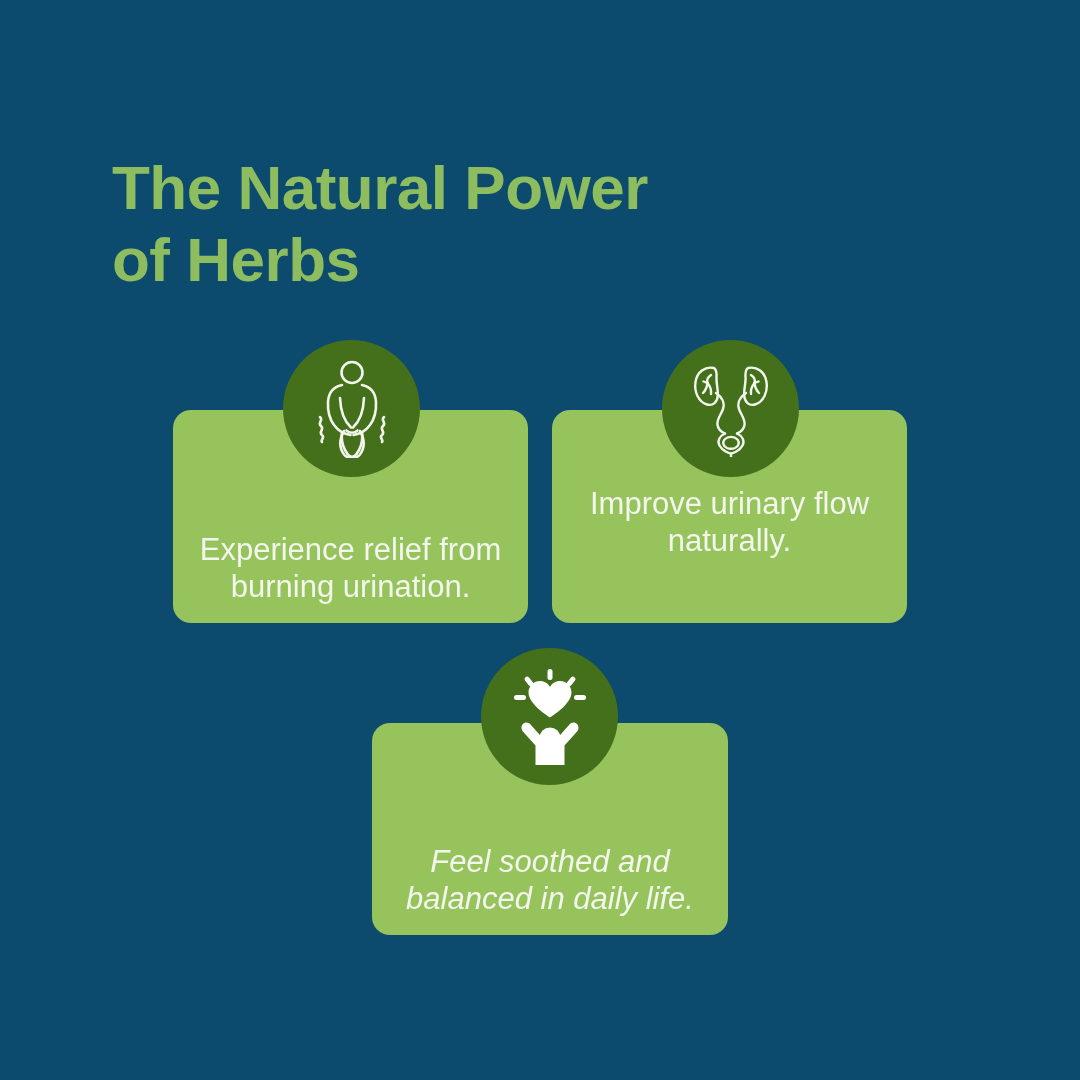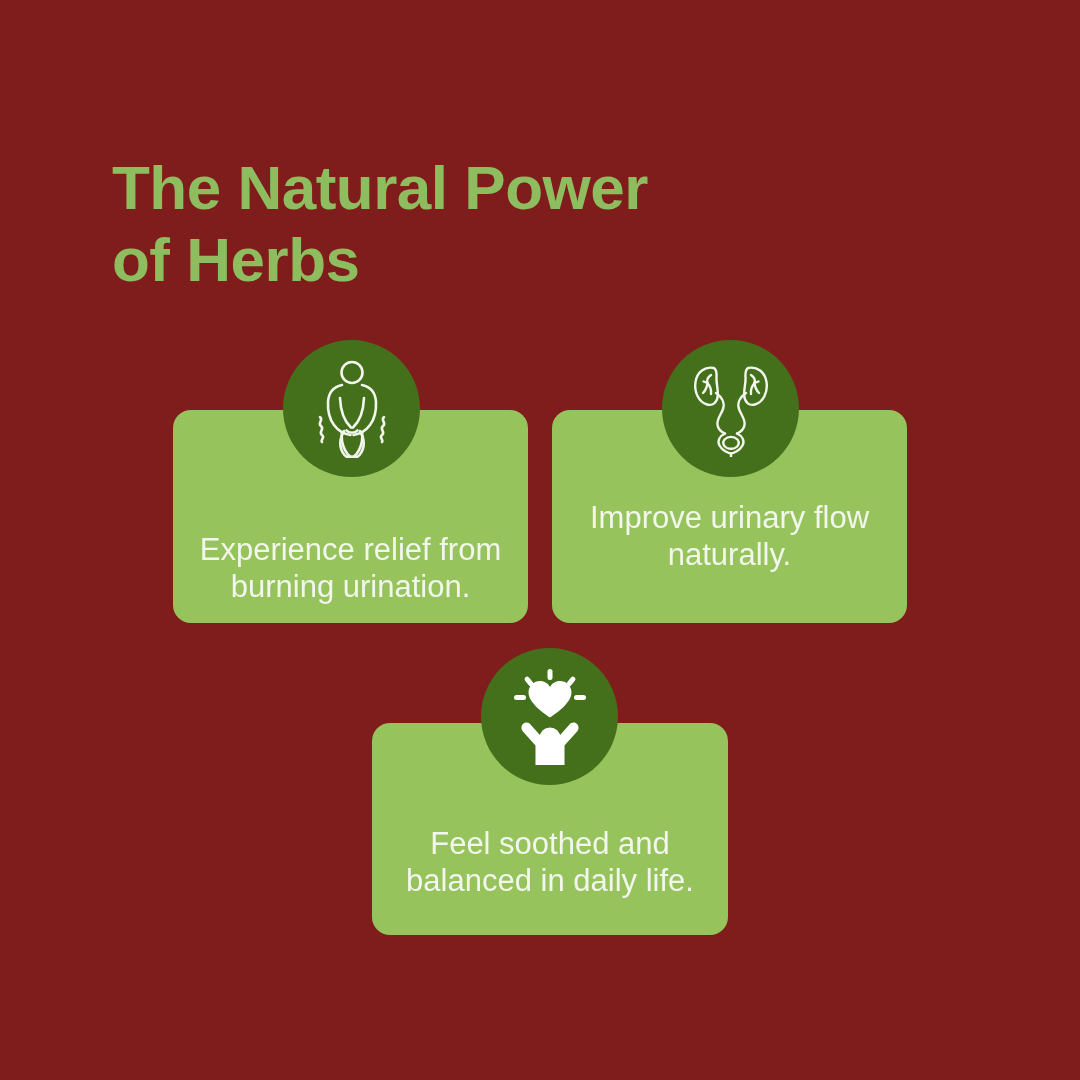--- a/index.html
+++ b/index.html
@@ -14,21 +14,21 @@
     background: #f0f0ea;
     font-family: "Liberation Sans", sans-serif;
     position: relative;
     overflow: hidden;
   }
 
   .poster {
     position: relative;
     width: 1080px;
     height: 1080px;
-    background: #7f1d1d;
+    background: #0c4a6e;
   }
 
   
   .heading {
     position: absolute;
     left: 112px;
     top: 152px;
     width: 640px;
     color: #8dbd5e;
     font-size: 62px;
@@ -65,29 +65,29 @@
     align-items: flex-end;
   }
   .card-1 .card-text { padding-bottom: 18px; }
 
   .card-2 {
     left: 552px;
     top: 410px;
     width: 355px;
     height: 213px;
   }
-  .card-2 .card-text { padding-bottom: 50px; }
+  .card-2 .card-text { padding-bottom: 64px; }
 
   .card-3 {
     left: 372px;
     top: 723px;
     width: 356px;
     height: 212px;
   }
-  .card-3 .card-text { padding-bottom: 36px; }
+  .card-3 .card-text { padding-bottom: 18px; font-style: italic; }
 
   
   .icon-circle {
     position: absolute;
     width: 137px;
     height: 137px;
     border-radius: 50%;
     background: #44701c;
     display: flex;
     align-items: center;

